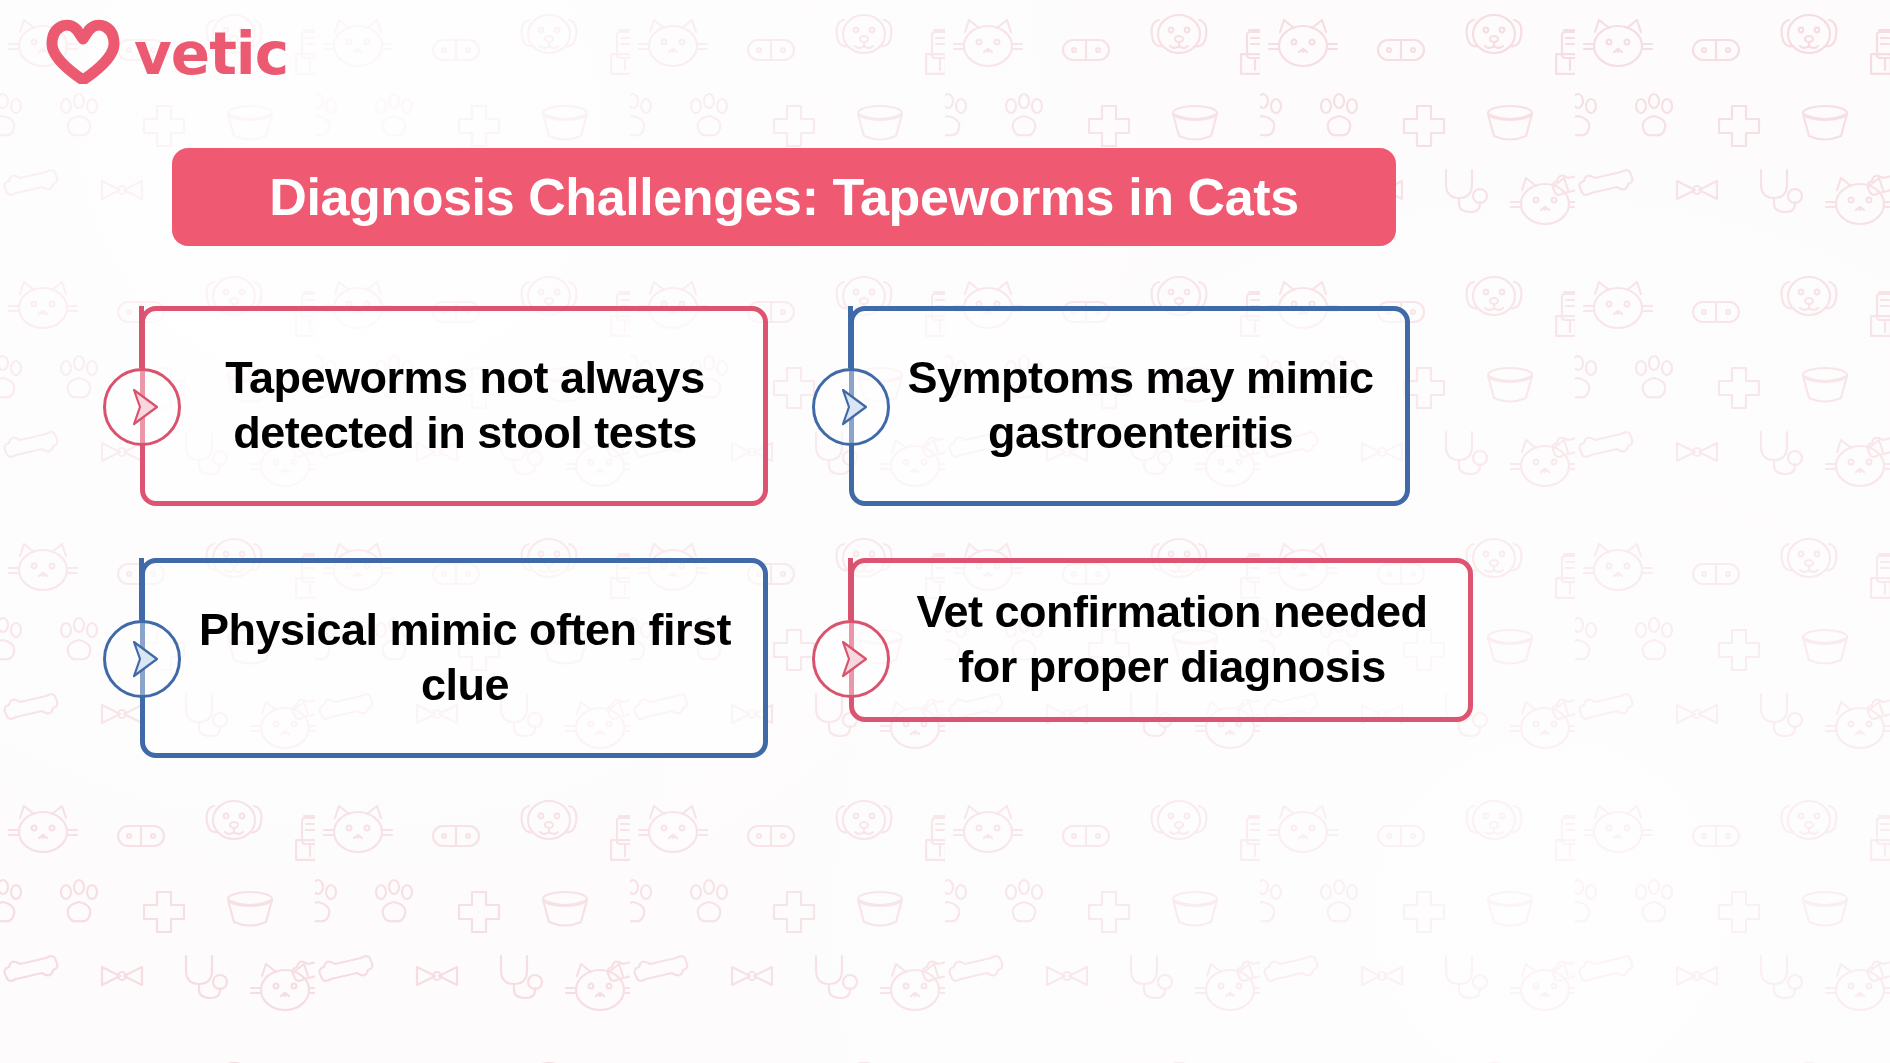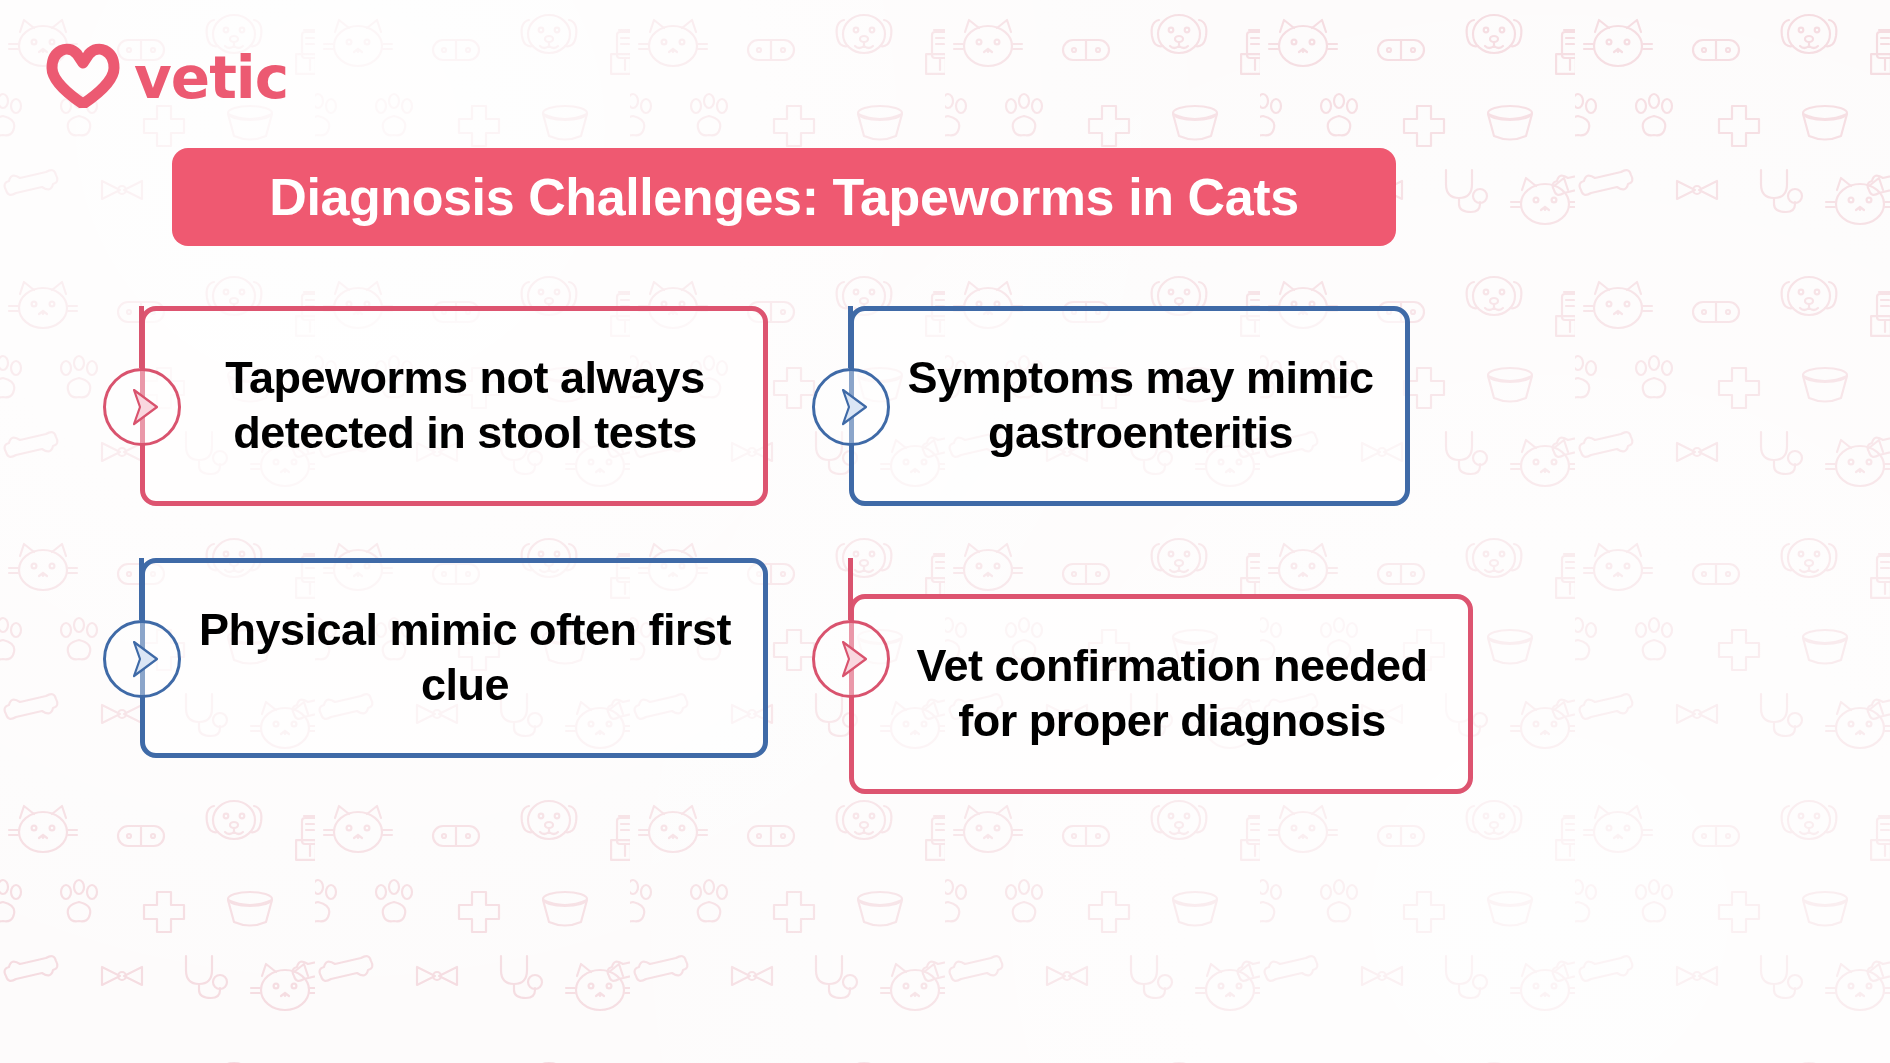--- a/index.html
+++ b/index.html
@@ -35,21 +35,21 @@
     pointer-events: none;
     background:
       radial-gradient(circle at 18% 12%, rgba(255,255,255,0.85) 0%, rgba(255,255,255,0) 55%),
       radial-gradient(circle at 82% 86%, rgba(255,255,255,0.75) 0%, rgba(255,255,255,0) 60%);
   }
 
   
   #logo {
     position: absolute;
     left: 46px;
-    top: 40px;
+    top: 16px;
     display: flex;
     align-items: center;
     gap: 14px;
   }
   #logo .mark { display: block; }
   #logo .wordmark {
     font-family: "DejaVu Sans", sans-serif;
     font-size: 58px;
     font-weight: 700;
     letter-spacing: -1px;
@@ -255,21 +255,21 @@
     <span class="card-text">Physical mimic often first clue</span>
   </div>
   <div class="marker marker-blue" style="left:103px; top:620px;">
     <div class="stem" style="height:62px;"></div>
     <div class="ring"></div>
     <svg width="78" height="78" viewBox="0 0 78 78" aria-hidden="true">
       <path d="M31 22 L54 39 L31 56 L37 39 Z" fill="#dbe6f5" stroke="#3f6aa7" stroke-width="2.2" stroke-linejoin="round"></path>
     </svg>
   </div>
 
-  <div class="card card-pink" style="left:849px; top:558px; width:624px; height:200px;margin-top:36px;">
+  <div class="card card-pink" style="left:849px; top:558px; width:624px; height:164px;">
     <span class="card-text">Vet confirmation needed for proper diagnosis</span>
   </div>
   <div class="marker marker-pink" style="left:812px; top:620px;">
     <div class="stem" style="height:62px;"></div>
     <div class="ring"></div>
     <svg width="78" height="78" viewBox="0 0 78 78" aria-hidden="true">
       <path d="M31 22 L54 39 L31 56 L37 39 Z" fill="#f9d7df" stroke="#d9536e" stroke-width="2.2" stroke-linejoin="round"></path>
     </svg>
   </div>
 

